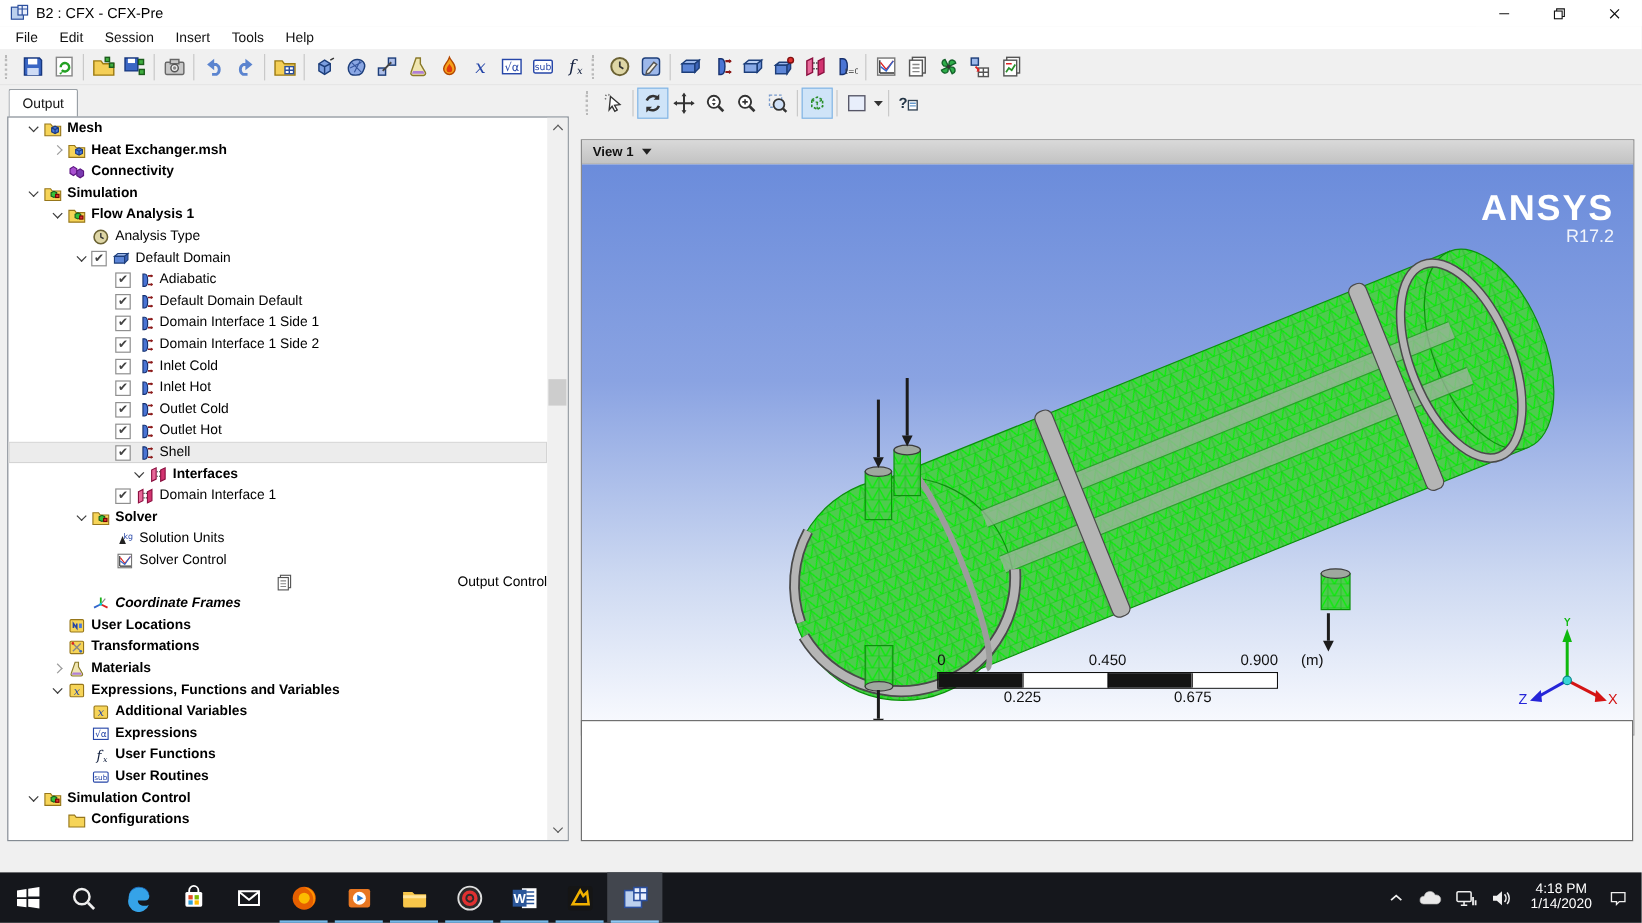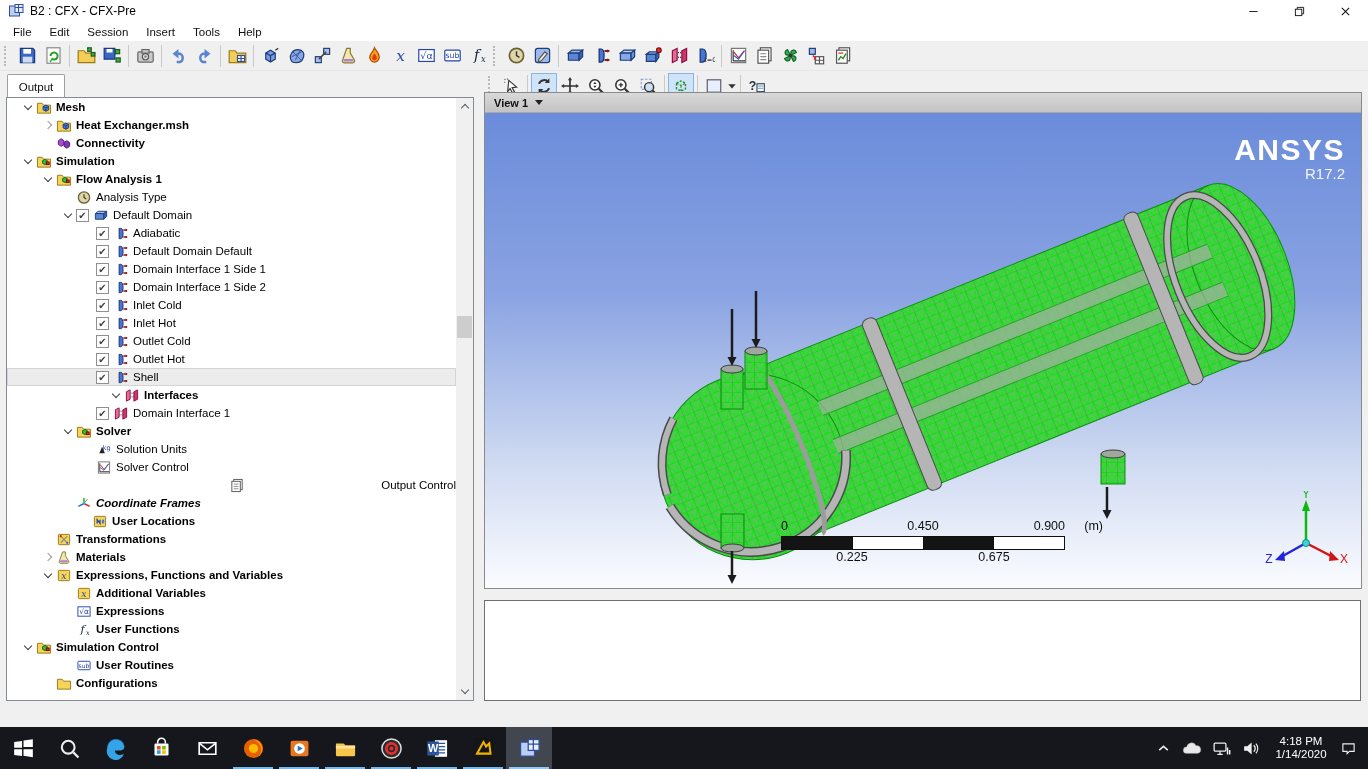--- a/index.html
+++ b/index.html
@@ -46,21 +46,21 @@
   .sarr.dn i{transform:rotate(45deg);margin-bottom:3px}
   .sthumb{position:absolute;left:1px;top:218px;width:15px;height:22px;background:#cdcdcd}
 
   
   .vp-toolbar{position:absolute;left:486px;top:72px;height:27px;display:flex;align-items:center}
   .vbtn{width:26px;height:26px;border:1px solid transparent;background:transparent;padding:0;display:flex;align-items:center;justify-content:center;box-sizing:border-box}
   .vbtn svg{width:18px;height:18px}
   .vbtn.active{background:#cfe4f8;border-color:#84b6e4}
   .vdrop{width:10px;height:26px;display:flex;align-items:center;justify-content:center}
 
-  .vp-frame{position:absolute;left:484px;top:92px;width:878px;height:497px;border:1px solid #8a8a8a;box-sizing:border-box;background:#fff}
+  .vp-frame{position:absolute;left:484px;top:116px;width:878px;height:497px;border:1px solid #8a8a8a;box-sizing:border-box;background:#fff}
   .view-tab{height:20px;background:linear-gradient(#d9d9d9,#c3c3c3);display:flex;align-items:center;padding-left:9px;font-weight:bold;font-size:11px;color:#111;border-bottom:1px solid #a8a8a8;box-sizing:border-box}
   .vt-arrow{width:0;height:0;border-left:4px solid transparent;border-right:4px solid transparent;border-top:5px solid #222;margin-left:7px}
   .canvas{position:relative;width:876px;height:475px;overflow:hidden;background:linear-gradient(180deg,#6b8cdb 0%,#8aa3e2 38%,#ccd8f1 72%,#fbfcff 100%)}
 
   .logo{position:absolute;top:22px;right:16px;text-align:right;color:#fff}
   .logo .l1{font-size:30px;font-weight:bold;letter-spacing:1.5px;line-height:30px}
   .logo .l2{font-size:15px;line-height:17px;color:#f1f4fb}
 
   .ruler{position:absolute;left:296px;top:406px;width:284px;font-size:12.5px;color:#101010}
   .rtop,.rbot{position:relative;height:17px}
@@ -685,21 +685,21 @@
           <svg viewBox="0 0 16 16">
             <path d="M8 8V2" stroke="#1bb41b" stroke-width="1.6"></path>
             <path d="M8 8l6 3" stroke="#dd2222" stroke-width="1.6"></path>
             <path d="M8 8L2 11" stroke="#3366cc" stroke-width="1.6"></path>
             <path d="M8 8l4-5" stroke="#888"></path>
             <circle cx="8" cy="8" r="1.2" fill="#00cccc"></circle>
           </svg>
         </span>
         <span class="tlb b">Coordinate Frames</span>
       </div>
-      <div class="trow" style="padding-left: 34px; margin-left: 36px;">
+      <div class="trow" style="padding-left: 34px;">
         <span class="xp"></span>
         <span class="tic">
           <svg viewBox="0 0 16 16">
             <rect x="2" y="2.5" width="12" height="11" rx="1" fill="#f6d458" stroke="#96761a"></rect>
             <path d="M5 10V6l3 4V6" stroke="#2646a8" stroke-width="1.4" fill="none"></path>
             <rect x="10" y="6" width="2.5" height="4" fill="#4a7ae0"></rect>
           </svg>
         </span>
         <span class="tlb b">User Locations</span>
       </div>
@@ -758,40 +758,40 @@
       <div class="trow" style="padding-left: 54px;">
         <span class="xp"></span>
         <span class="tic">
           <svg viewBox="0 0 16 16">
             <text x="6.5" y="12" font-size="12" font-style="italic" text-anchor="middle" fill="#13203f" font-family="DejaVu Serif,serif">f</text>
             <text x="12" y="13.5" font-size="7" font-style="italic" text-anchor="middle" fill="#13203f" font-family="DejaVu Serif,serif">x</text>
           </svg>
         </span>
         <span class="tlb b">User Functions</span>
       </div>
+      <div class="trow" style="padding-left: 54px;">
+        <span class="xp"></span>
+        <span class="tic">
+          <svg viewBox="0 0 16 16">
+            <rect x="1.5" y="3.5" width="13" height="9" rx="1" fill="#fff" stroke="#2646a8"></rect>
+            <text x="8" y="10.5" font-size="6.5" text-anchor="middle" fill="#2646a8" font-family="DejaVu Sans,sans-serif">sub</text>
+          </svg>
+        </span>
+        <span class="tlb b">User Routines</span>
+      </div>
       <div class="trow" style="padding-left: 14px;">
         <span class="xp open"></span>
         <span class="tic">
           <svg viewBox="0 0 16 16">
             <path d="M1 3.5h5l1.5 2H15V14H1z" fill="#f6d458" stroke="#96761a"></path>
             <path d="M6.5 7l2.5-1.2L11.5 7v3L9 11.2 6.5 10z" fill="#35c13a" stroke="#14601d"></path>
             <rect x="10.5" y="8.5" width="3" height="2.8" fill="#dd3333" stroke="#770000"></rect>
           </svg>
         </span>
         <span class="tlb b">Simulation Control</span>
-      </div>
-      <div class="trow" style="padding-left: 54px;">
-        <span class="xp"></span>
-        <span class="tic">
-          <svg viewBox="0 0 16 16">
-            <rect x="1.5" y="3.5" width="13" height="9" rx="1" fill="#fff" stroke="#2646a8"></rect>
-            <text x="8" y="10.5" font-size="6.5" text-anchor="middle" fill="#2646a8" font-family="DejaVu Sans,sans-serif">sub</text>
-          </svg>
-        </span>
-        <span class="tlb b">User Routines</span>
       </div>
       <div class="trow" style="padding-left: 34px;">
         <span class="xp"></span>
         <span class="tic">
           <svg viewBox="0 0 16 16">
             <path d="M1 3.5h5l1.5 2H15V14H1z" fill="#f6d458" stroke="#96761a"></path>
           </svg>
         </span>
         <span class="tlb b">Configurations</span>
       </div>

